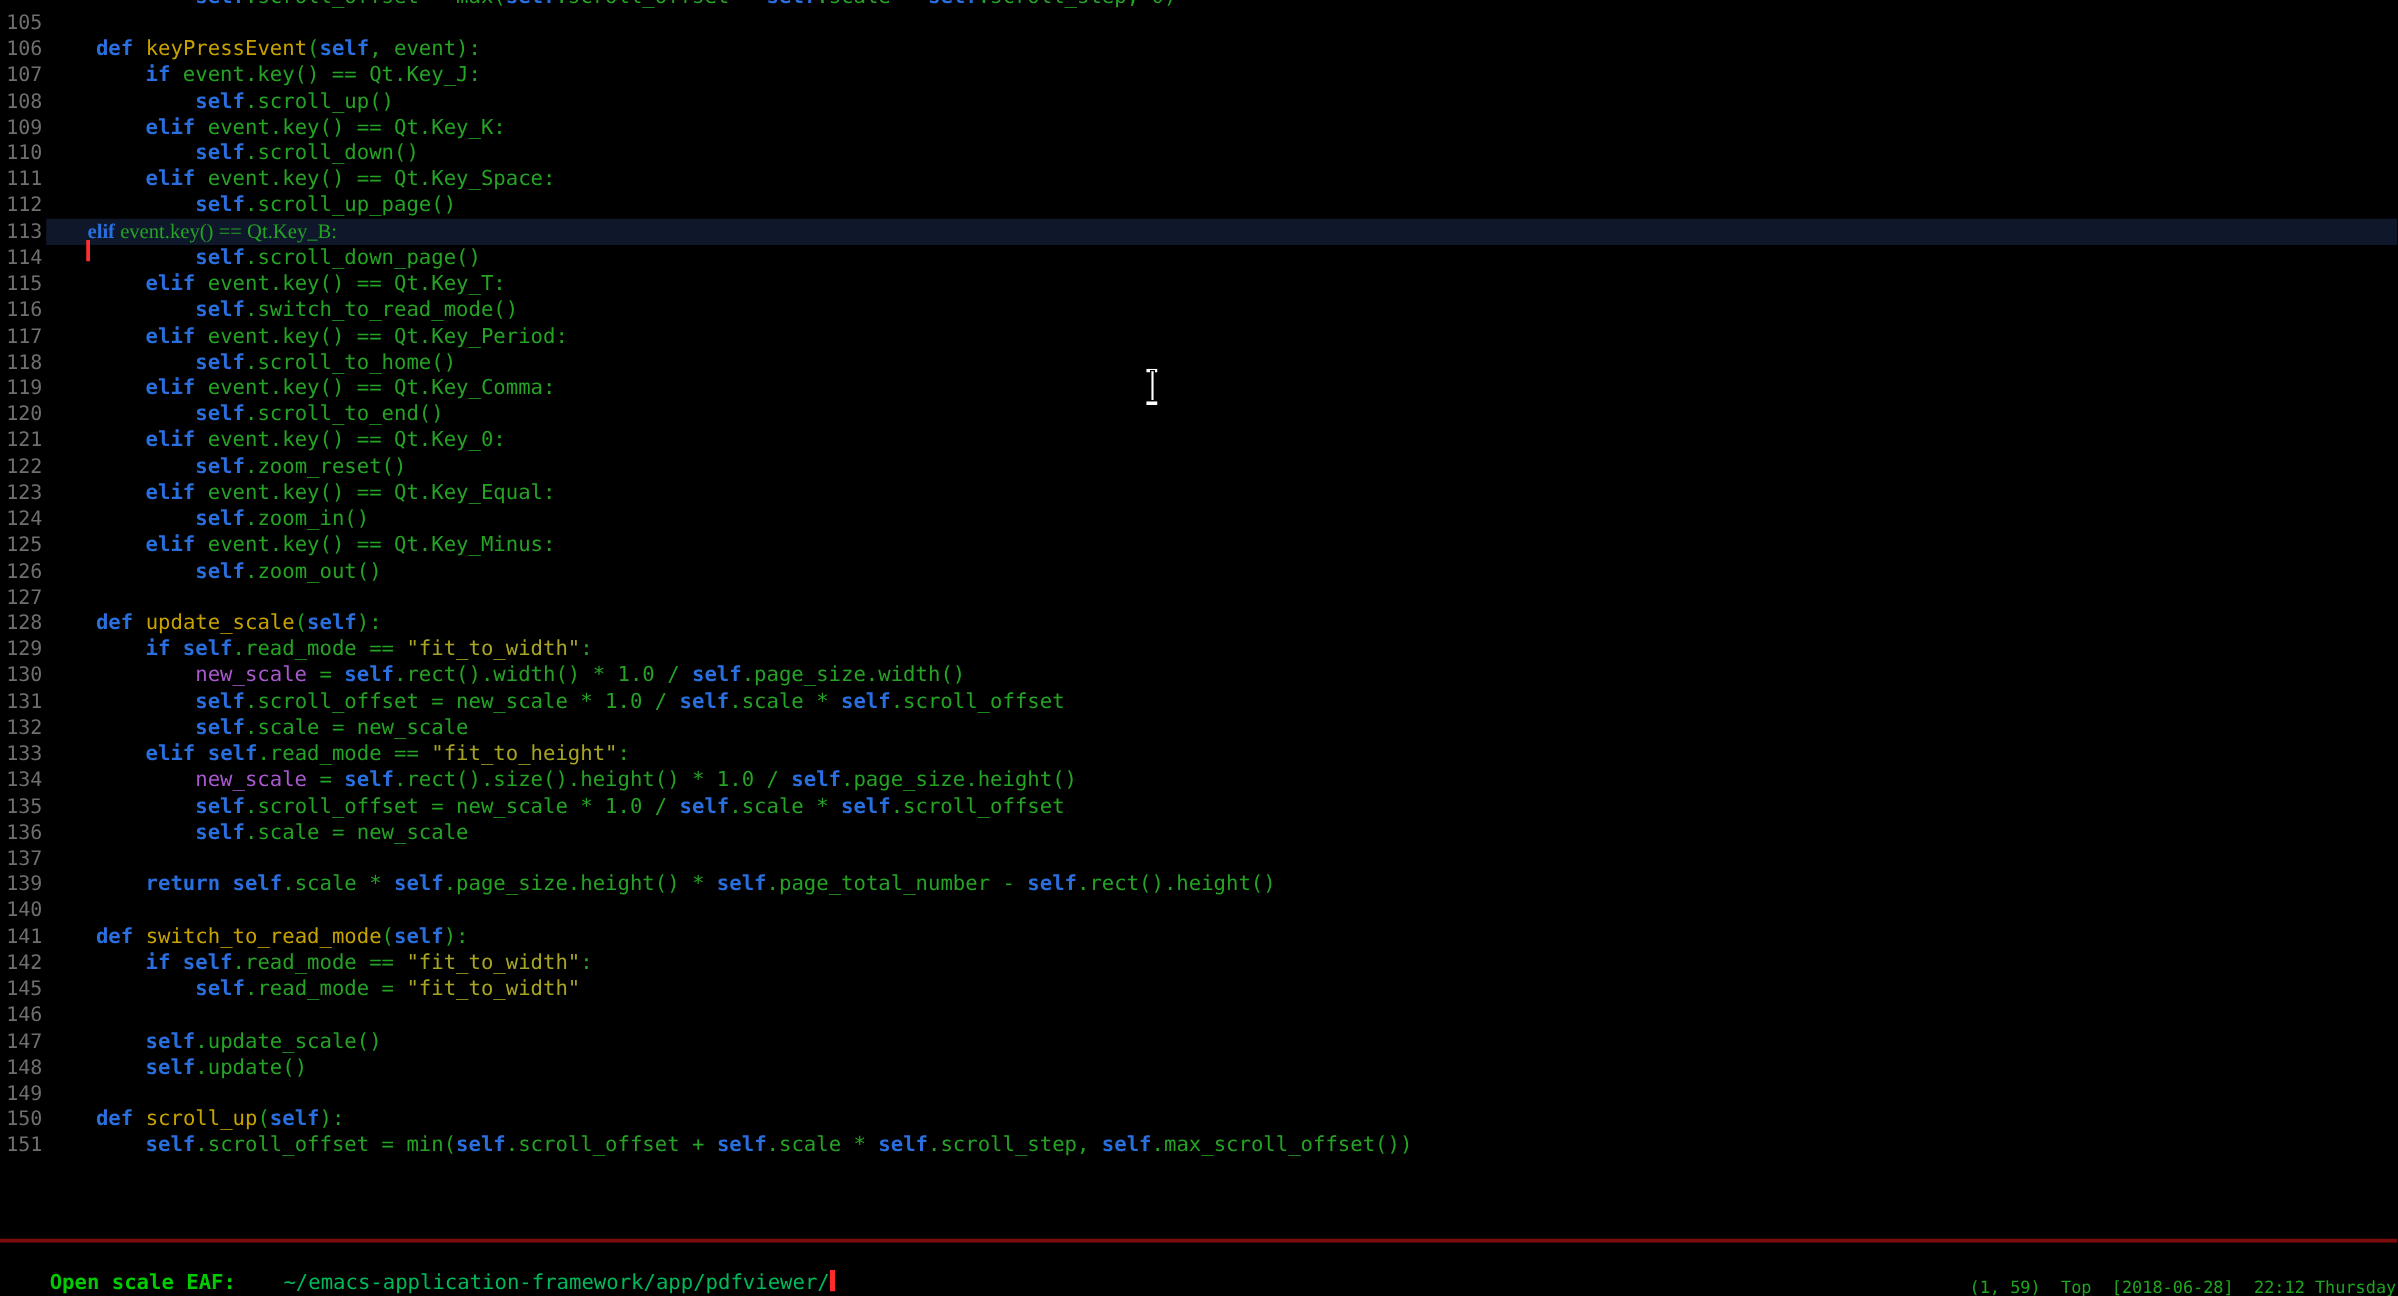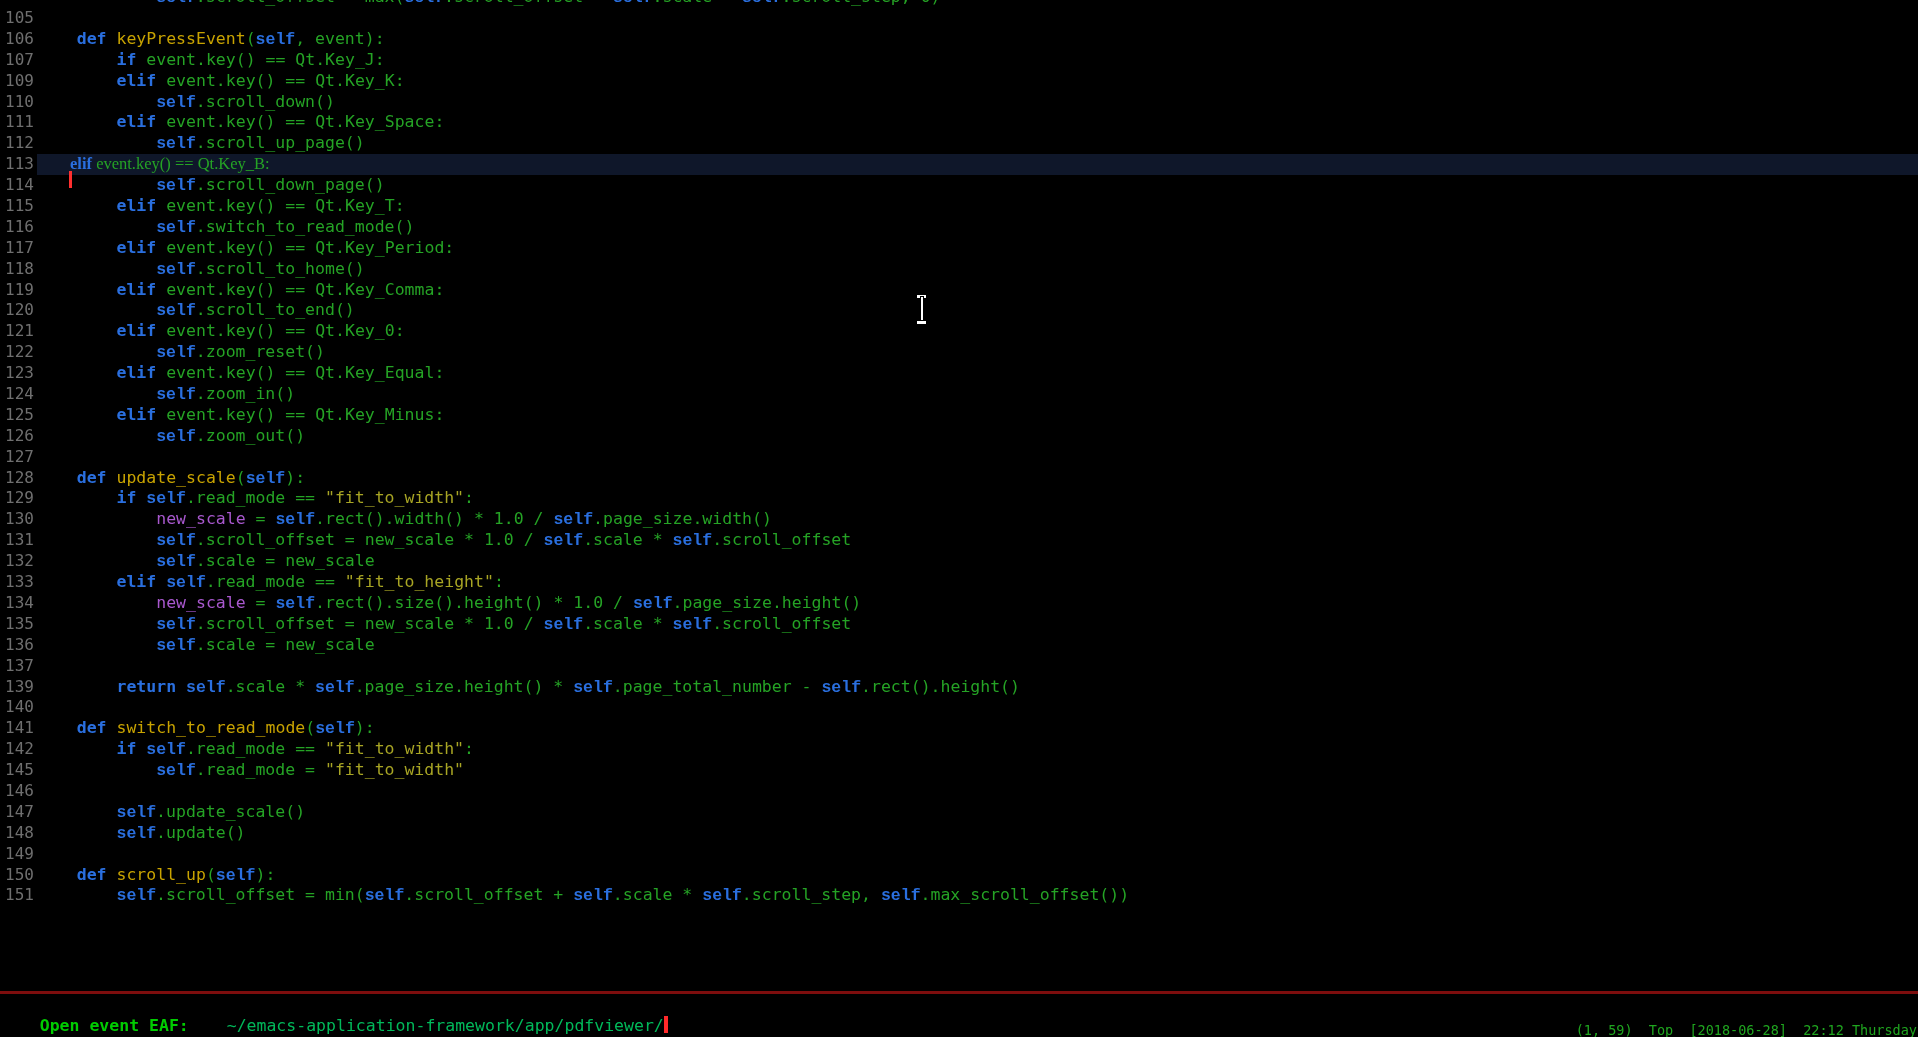--- a/index.html
+++ b/index.html
@@ -13,21 +13,21 @@
   .code-area{position:absolute;left:0;top:0;width:1918px;}
   .partial-top{height:8px;overflow:hidden;position:relative;}
   .partial-top .row{position:relative;top:-13px;}
   .row{display:flex;height:20.9px;line-height:20.9px;font-size:16.5px;white-space:pre;}
   .gutter{flex:0 0 37px;box-sizing:border-box;padding-left:5px;color:#6f6f6f;font-size:16px;}
   .codepart{flex:1 1 auto;color:#25a325;}
   .row.hl .codepart{background:#0f172a;font-family:Liberation Serif, serif;}
 
   .tk-pl{color:#25a325;}
   .tk-kw{color:#2a6fdf;font-weight:bold;}
-  .tk-sf{color:#2a6fdf;font-weight:bold;font-family:Liberation Mono, monospace;}
+  .tk-sf{color:#2a6fdf;font-weight:bold;}
   .tk-fn{color:#c8a300;}
   .tk-st{color:#a8a524;}
   .tk-vr{color:#a958cf;}
   .tk-cur{display:inline-block;width:0;position:relative;}
   .tk-cur::before{content:"";position:absolute;left:-1px;top:2px;width:3px;height:17px;background:#ff2f2f;}
 
   
   .mode-line{position:absolute;left:0;top:991px;width:1918px;height:3px;background:#7d0d0d;}
 
   
@@ -58,20 +58,21 @@
     <div class="partial-top">
       <div class="row">
         <span class="gutter"></span>
         <span class="codepart" id="partial-code"><span class="tk-pl">            </span><span class="tk-sf">self</span><span class="tk-pl">.scroll_offset = max(</span><span class="tk-sf">self</span><span class="tk-pl">.scroll_offset - </span><span class="tk-sf">self</span><span class="tk-pl">.scale * </span><span class="tk-sf">self</span><span class="tk-pl">.scroll_step, 0)</span></span>
       </div>
     </div>
     <div id="code-lines">
         <div class="row"><span class="gutter">105</span><span class="codepart"></span></div>
         <div class="row"><span class="gutter">106</span><span class="codepart"><span class="tk-pl">    </span><span class="tk-kw">def</span><span class="tk-pl"> </span><span class="tk-fn">keyPressEvent</span><span class="tk-pl">(</span><span class="tk-sf">self</span><span class="tk-pl">, event):</span></span></div>
         <div class="row"><span class="gutter">107</span><span class="codepart"><span class="tk-pl">        </span><span class="tk-kw">if</span><span class="tk-pl"> event.key() == Qt.Key_J:</span></span></div>
+        <div class="row"><span class="gutter">108</span><span class="codepart"><span class="tk-pl">            </span><span class="tk-sf">self</span><span class="tk-pl">.scroll_up()</span></span></div>
         <div class="row"><span class="gutter">109</span><span class="codepart"><span class="tk-pl">        </span><span class="tk-kw">elif</span><span class="tk-pl"> event.key() == Qt.Key_K:</span></span></div>
         <div class="row"><span class="gutter">110</span><span class="codepart"><span class="tk-pl">            </span><span class="tk-sf">self</span><span class="tk-pl">.scroll_down()</span></span></div>
         <div class="row"><span class="gutter">111</span><span class="codepart"><span class="tk-pl">        </span><span class="tk-kw">elif</span><span class="tk-pl"> event.key() == Qt.Key_Space:</span></span></div>
         <div class="row"><span class="gutter">112</span><span class="codepart"><span class="tk-pl">            </span><span class="tk-sf">self</span><span class="tk-pl">.scroll_up_page()</span></span></div>
         <div class="row hl"><span class="gutter">113</span><span class="codepart"><span class="tk-pl">        </span><span class="tk-cur"></span><span class="tk-kw">elif</span><span class="tk-pl"> event.key() == Qt.Key_B:</span></span></div>
         <div class="row"><span class="gutter">114</span><span class="codepart"><span class="tk-pl">            </span><span class="tk-sf">self</span><span class="tk-pl">.scroll_down_page()</span></span></div>
         <div class="row"><span class="gutter">115</span><span class="codepart"><span class="tk-pl">        </span><span class="tk-kw">elif</span><span class="tk-pl"> event.key() == Qt.Key_T:</span></span></div>
         <div class="row"><span class="gutter">116</span><span class="codepart"><span class="tk-pl">            </span><span class="tk-sf">self</span><span class="tk-pl">.switch_to_read_mode()</span></span></div>
         <div class="row"><span class="gutter">117</span><span class="codepart"><span class="tk-pl">        </span><span class="tk-kw">elif</span><span class="tk-pl"> event.key() == Qt.Key_Period:</span></span></div>
         <div class="row"><span class="gutter">118</span><span class="codepart"><span class="tk-pl">            </span><span class="tk-sf">self</span><span class="tk-pl">.scroll_to_home()</span></span></div>
@@ -104,21 +105,21 @@
         <div class="row"><span class="gutter">148</span><span class="codepart"><span class="tk-pl">        </span><span class="tk-sf">self</span><span class="tk-pl">.update()</span></span></div>
         <div class="row"><span class="gutter">149</span><span class="codepart"></span></div>
         <div class="row"><span class="gutter">150</span><span class="codepart"><span class="tk-pl">    </span><span class="tk-kw">def</span><span class="tk-pl"> </span><span class="tk-fn">scroll_up</span><span class="tk-pl">(</span><span class="tk-sf">self</span><span class="tk-pl">):</span></span></div>
         <div class="row"><span class="gutter">151</span><span class="codepart"><span class="tk-pl">        </span><span class="tk-sf">self</span><span class="tk-pl">.scroll_offset = min(</span><span class="tk-sf">self</span><span class="tk-pl">.scroll_offset + </span><span class="tk-sf">self</span><span class="tk-pl">.scale * </span><span class="tk-sf">self</span><span class="tk-pl">.scroll_step, </span><span class="tk-sf">self</span><span class="tk-pl">.max_scroll_offset())</span></span></div>
       </div>
   </div>
 
   <div class="mode-line"></div>
 
   <div class="minibuffer">
-    <span class="mb-prompt">Open event EAF: </span><span class="mb-input">~/emacs-application-framework/app/pdfviewer/</span><span class="mb-cursor"></span>
+    <span class="mb-prompt">Open scale EAF: </span><span class="mb-input">~/emacs-application-framework/app/pdfviewer/</span><span class="mb-cursor"></span>
   </div>
 
   <div class="tray-row">
     <span class="tray">(1, 59)  Top  [2018-06-28]  22:12 Thursday</span>
   </div>
 
   <div class="ibeam">
     <div class="bar top"></div>
     <div class="bar stem"></div>
     <div class="bar bot"></div>

